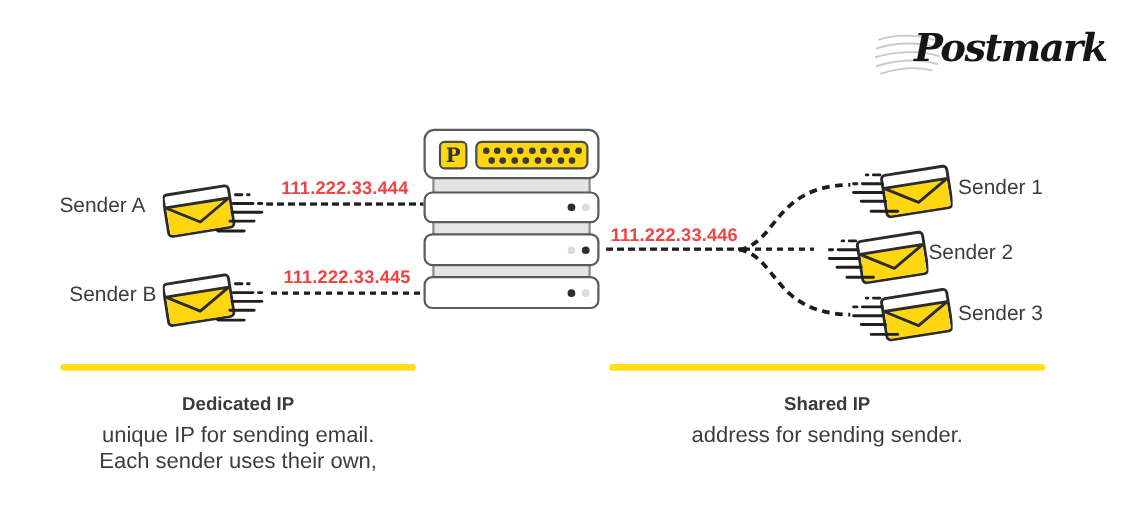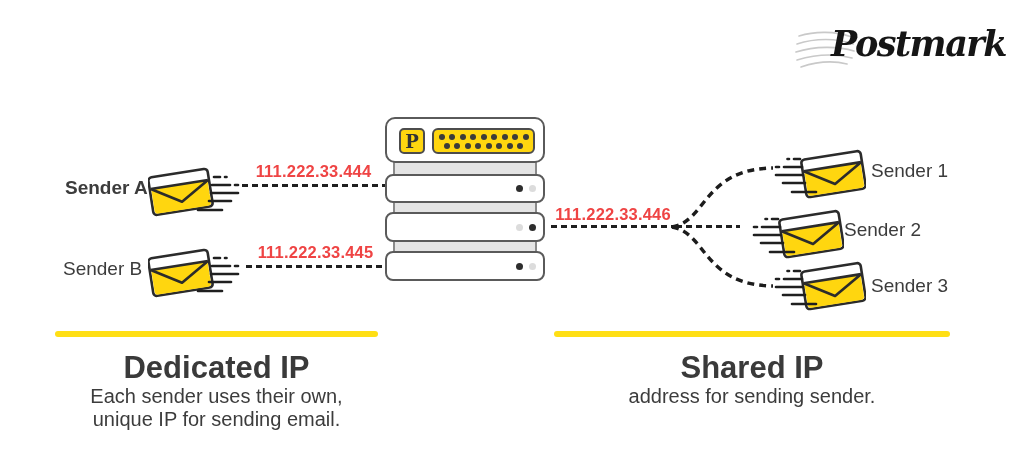--- a/index.html
+++ b/index.html
@@ -49,42 +49,42 @@
   }
   .port-row{display:flex;gap:4.5px;}
   .port-dot{width:6px;height:6px;border-radius:50%;background:#3a3a3a;}
   .led{width:7px;height:7px;border-radius:50%;}
   .led-dark{background:#2d2d2d;}
   .led-light{background:#dcdcdc;}
 
   
   .section-bar{height:6px;border-radius:3px;background:#FFDF15;}
   .section-text{text-align:center;}
-  .section-heading{font-size:31px;font-weight:bold;color:#3a3a3a;line-height:26px;margin-bottom:4px;}
+  .section-heading{font-size:17px;font-weight:bold;color:#3a3a3a;line-height:26px;margin-bottom:4px;}
   .section-body{font-size:20px;font-weight:500;color:#3c3c3c;line-height:23px;}
 </style>
 </head>
 <body>
 
 <div class="canvas">
 
   <div class="abs" style="left:795px;top:24px;width:200px;height:46px;font-style:italic;">
     <svg class="abs" style="left:0;top:6px;" width="60" height="40" viewBox="0 0 60 40">
       <g fill="none" stroke="#c9c9c9" stroke-width="1.7" stroke-linecap="round">
         <path d="M4 6 C 20 1, 40 1, 57 7"></path>
         <path d="M2 14 C 20 8, 42 8, 58 14"></path>
         <path d="M1 22 C 20 16, 43 16, 59 21"></path>
         <path d="M2 30 C 22 24, 42 24, 57 28"></path>
         <path d="M6 37 C 24 31, 40 31, 52 34"></path>
       </g>
     </svg>
     <span class="abs logo-text" style="left:36px;top:0;">Postmark</span>
   </div>
 
-  <div class="abs sender-label" style="left:65px;top:177px;font-weight:bold;">Sender A</div>
+  <div class="abs sender-label" style="left:54px;top:177px;">Sender A</div>
 
   <svg class="abs" style="left:148px;top:164px;" width="96" height="56" viewBox="0 0 96 56">
     <g transform="rotate(-9 32 28)">
       <rect x="2.5" y="9" width="60" height="38" rx="3.5" fill="#ffffff" stroke="#2b2b2b" stroke-width="2.6"></rect>
       <path d="M4 20.5 H61 V42.5 a3.5 3.5 0 0 1 -3.5 3.5 H7.5 a3.5 3.5 0 0 1 -3.5 -3.5 Z" fill="#FFD60F"></path>
       <path d="M3.5 20.5 H61.5 M3.5 20.5 L32.5 38 L61.5 20.5" fill="none" stroke="#2b2b2b" stroke-width="2.6" stroke-linejoin="round"></path>
     </g>
     <g stroke="#1f1f1f" stroke-width="2.6" stroke-linecap="round">
       <line x1="66" y1="13" x2="72" y2="13"></line>
         <line x1="77" y1="13" x2="78.5" y2="13"></line>
@@ -228,22 +228,22 @@
       <line x1="6" y1="29" x2="33" y2="29"></line>
       <line x1="13" y1="37" x2="35" y2="37"></line>
       <line x1="22" y1="46" x2="46" y2="46"></line>
     </g>
   </svg>
   <div class="abs sender-label" style="left:871px;top:275px;">Sender 3</div>
 
   <div class="abs section-bar" style="left:55px;top:331px;width:323px;"></div>
   <div class="abs section-text" style="left:45px;top:355px;width:343px;">
     <div class="section-heading">Dedicated IP</div>
+    <div class="section-body">unique IP for sending email.</div>
     <div class="section-body">Each sender uses their own,</div>
-    <div class="section-body">unique IP for sending email.</div>
   </div>
 
   <div class="abs section-bar" style="left:554px;top:331px;width:396px;"></div>
   <div class="abs section-text" style="left:554px;top:355px;width:396px;">
     <div class="section-heading">Shared IP</div>
     <div class="section-body">address for sending sender.</div>
   </div>
 
 </div>
 

